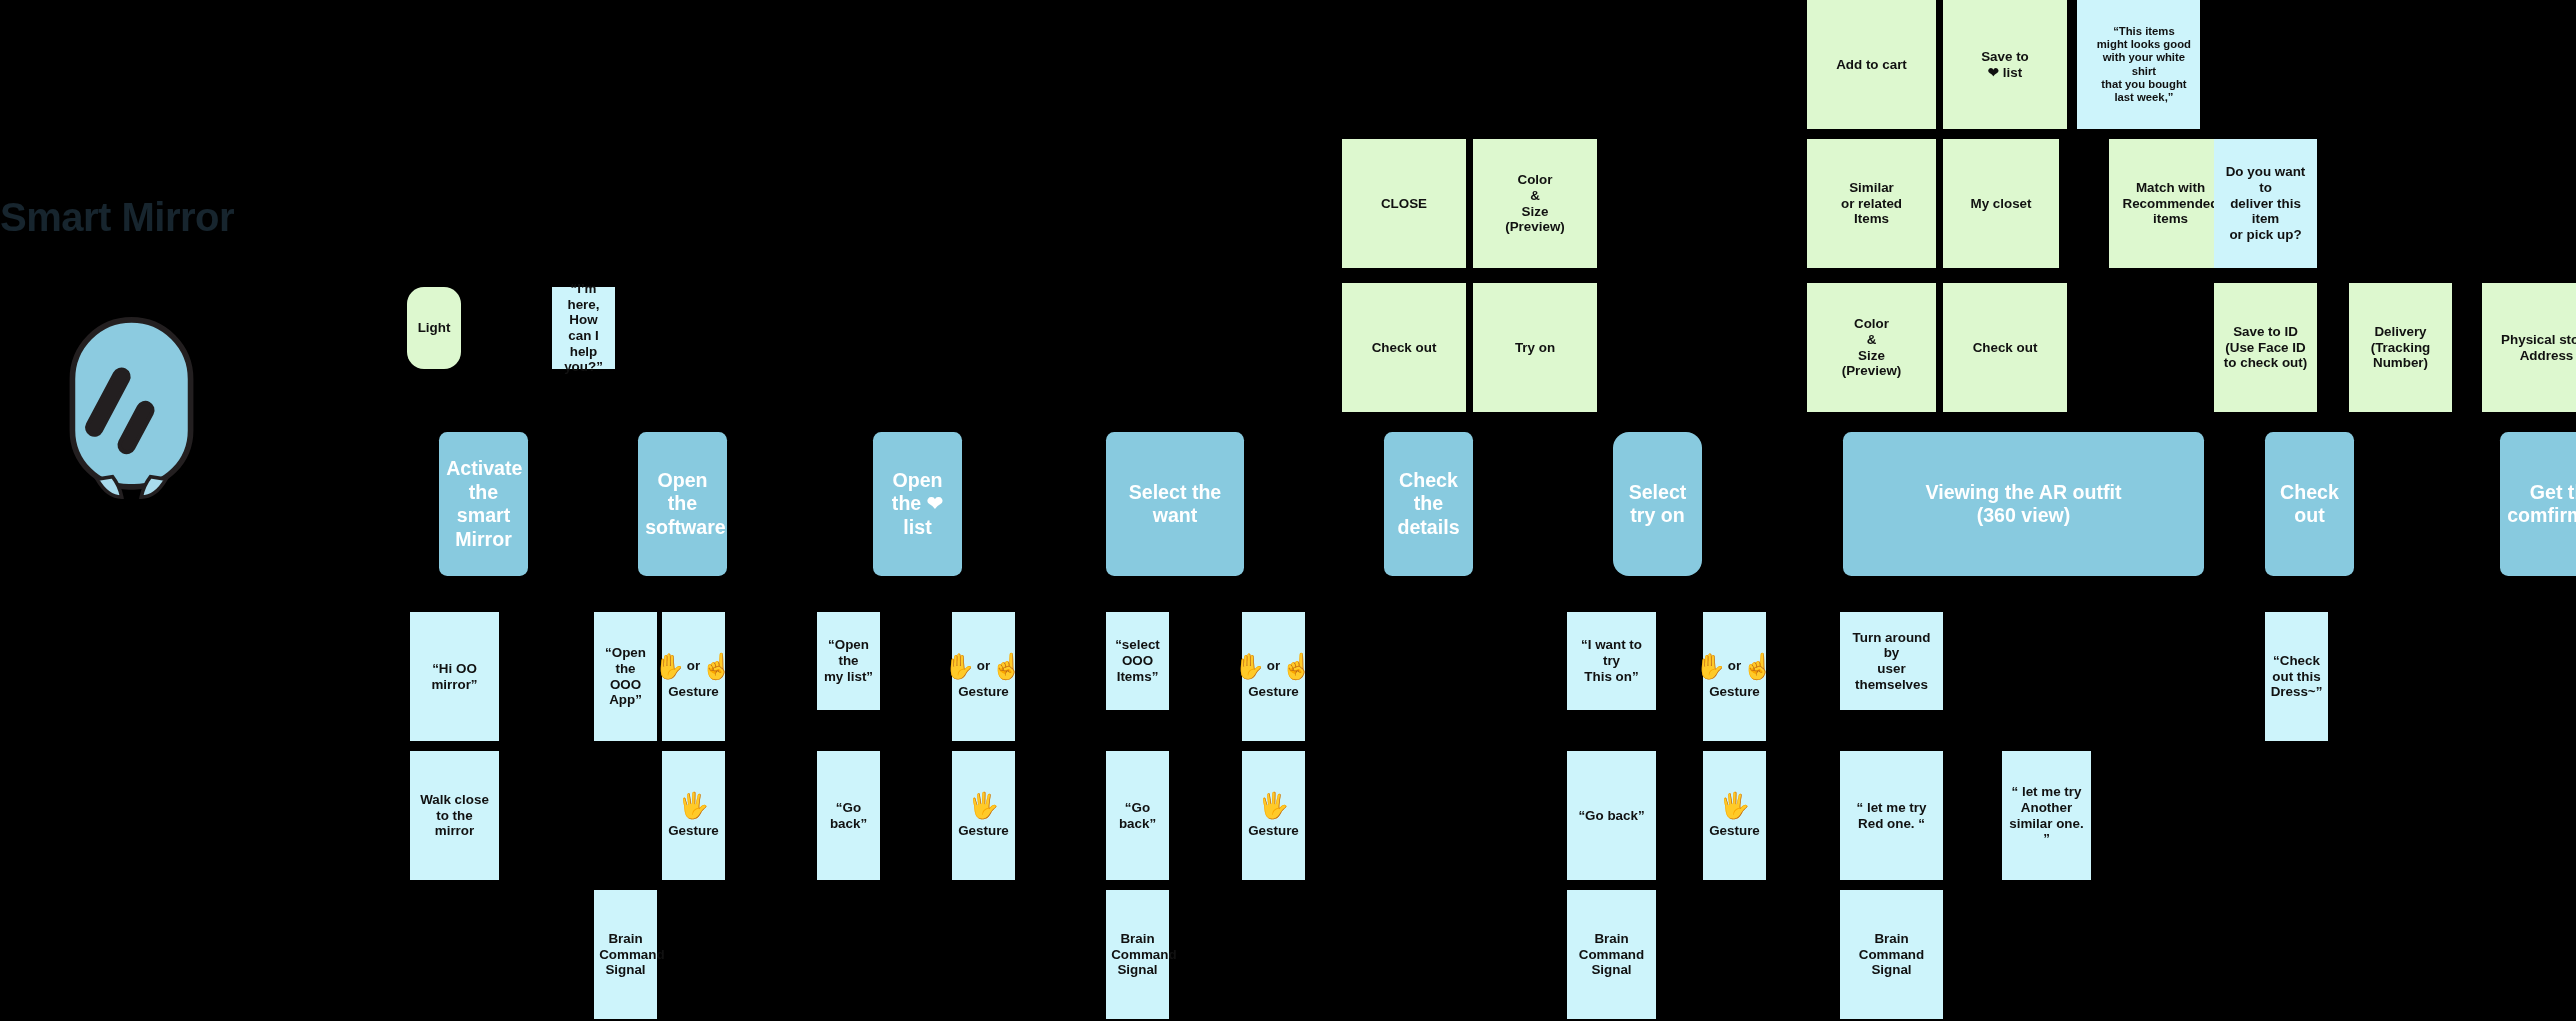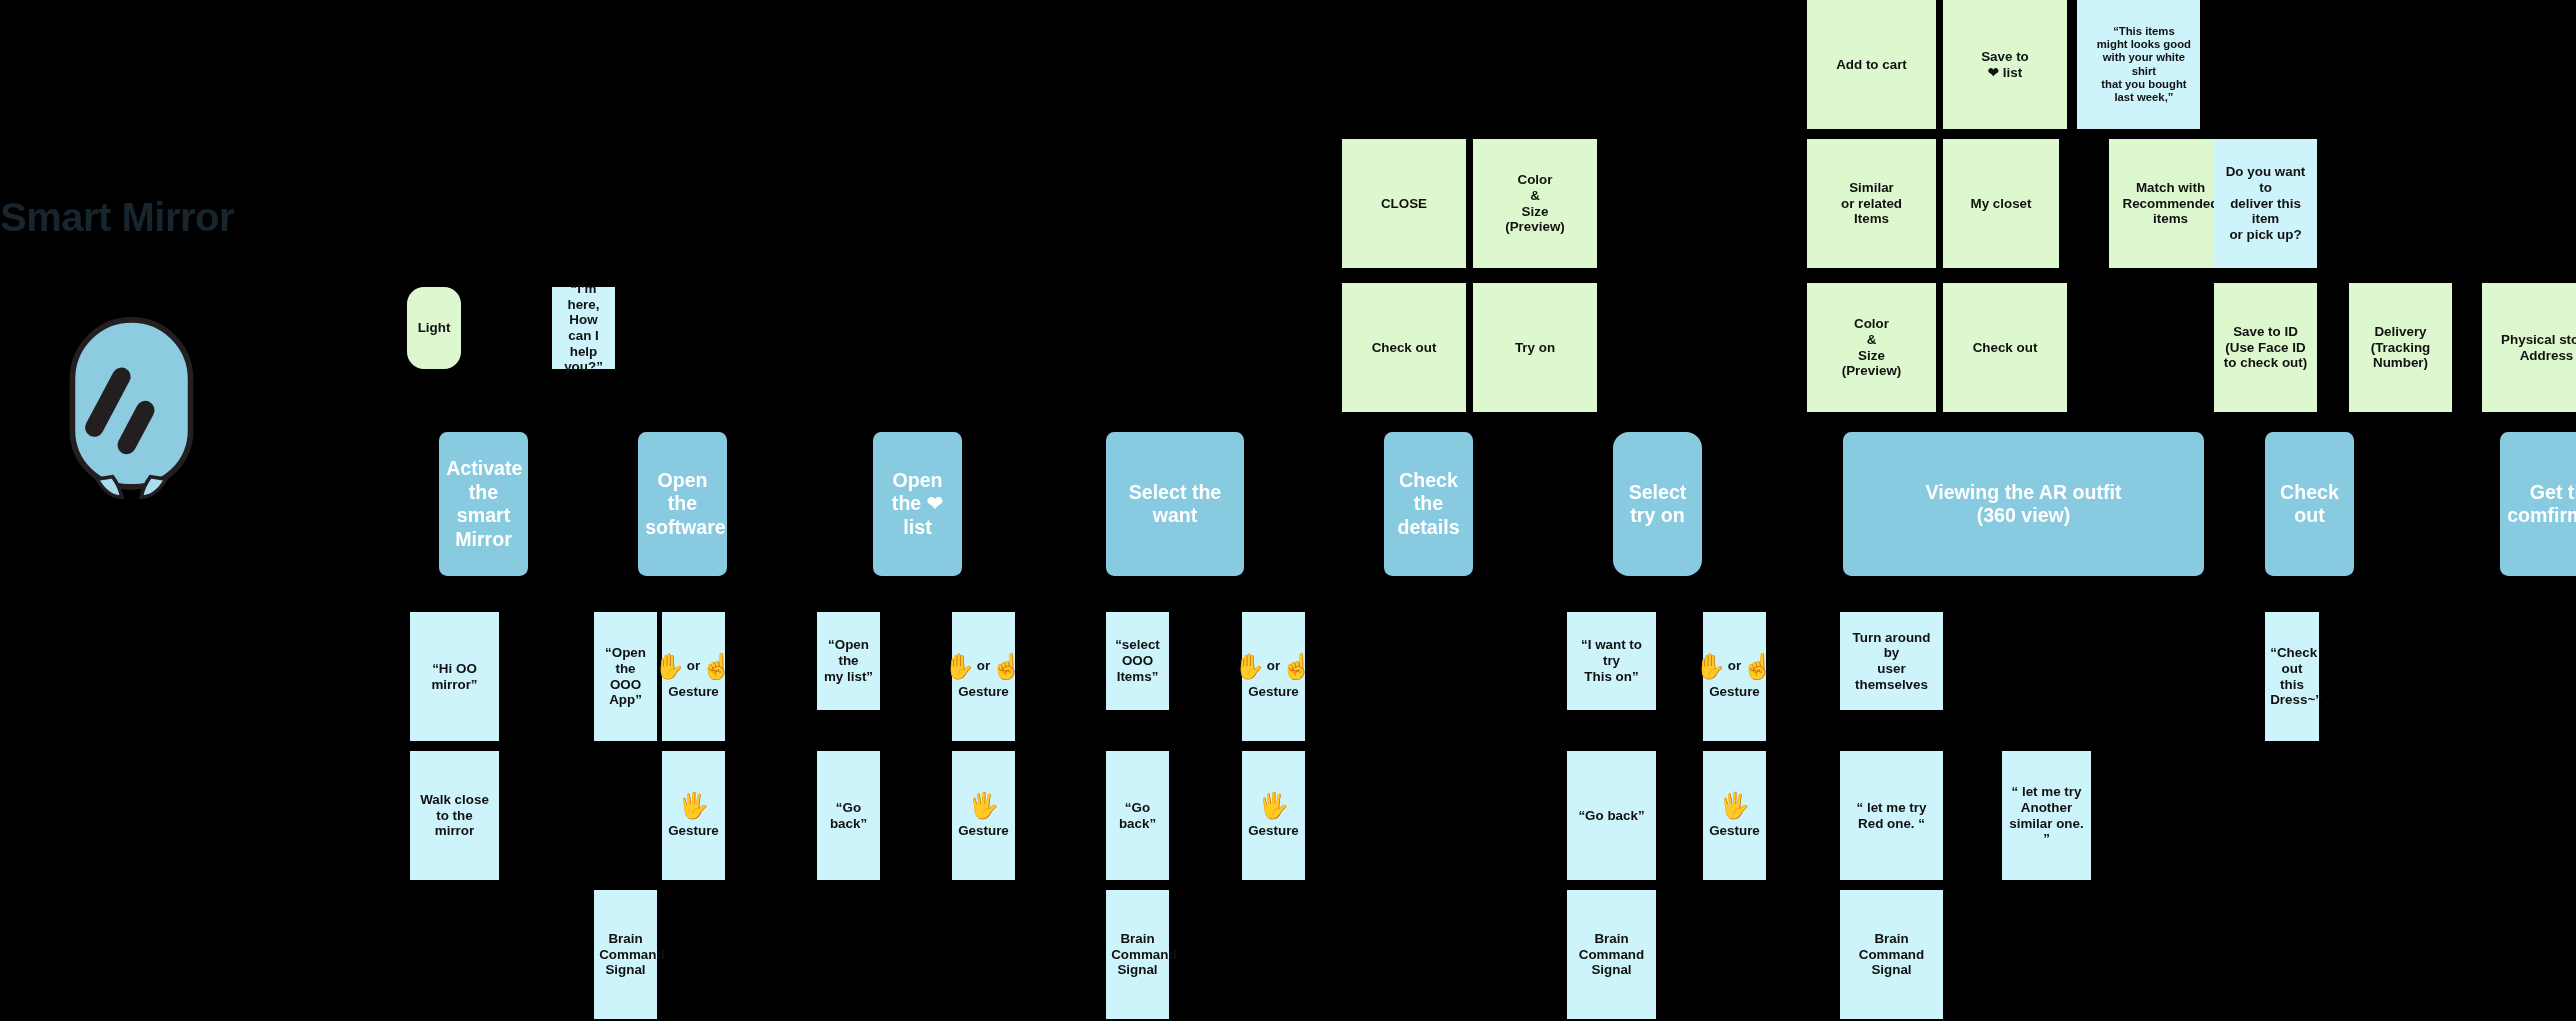--- a/index.html
+++ b/index.html
@@ -238,21 +238,21 @@
       <div class="note blue" style="left: 1840px; top: 890px; width: 103px; height: 129px; font-size: 13.4px;">
         <span class="txt">Brain
 Command
 Signal</span>
       </div>
       <div class="note blue" style="left: 2002px; top: 751px; width: 89px; height: 129px; font-size: 13.4px;">
         <span class="txt">“ let me try
 Another
 similar one. ”</span>
       </div>
-      <div class="note blue" style="left: 2265px; top: 612px; width: 54px; height: 129px; font-size: 13.4px;">
+      <div class="note blue" style="left: 2265px; top: 612px; width: 63px; height: 129px; font-size: 13.4px;">
         <span class="txt">“Check out this
 Dress~”</span>
       </div>
     </div>
   <div id="gestures-layer">
       <div class="note blue gesture-card" style="left: 662px; top: 612px; width: 63px; height: 129px;">
         <div class="gesture-row">
           <span class="emo">✋</span>
           <span class="orw">or</span>
           <span class="emo">☝</span>

